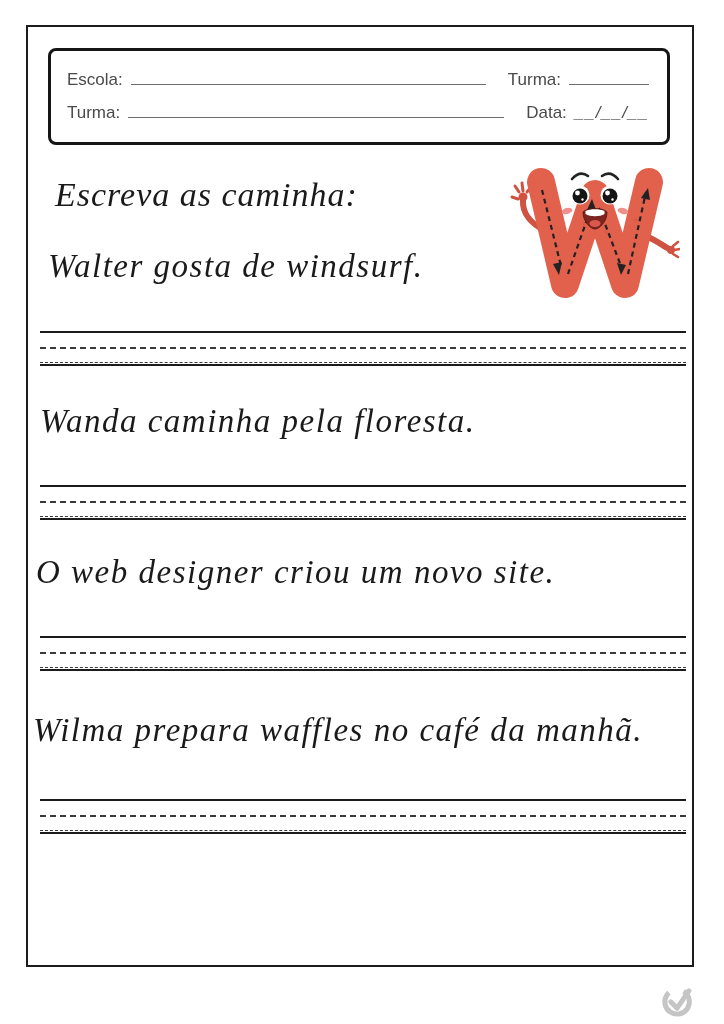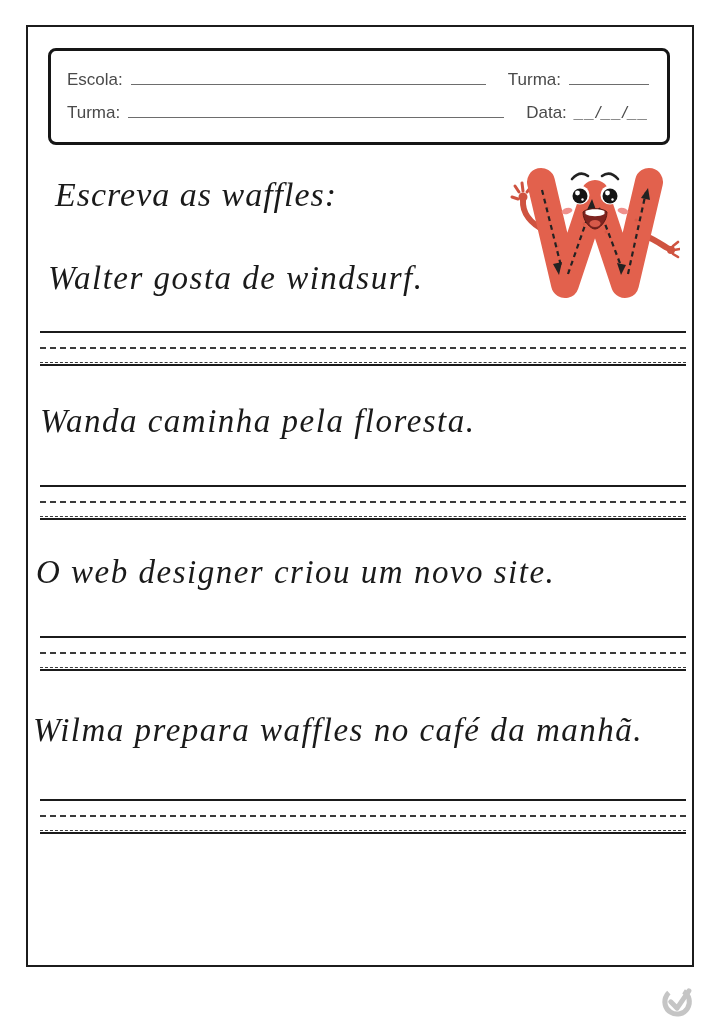--- a/index.html
+++ b/index.html
@@ -26,21 +26,21 @@
   .hline.turma { width: 80px; }
   .hdate { color: #4a4a4a; font-size: 17px; letter-spacing: 1px; white-space: nowrap; font-style: italic; }
 
   
   .script {
     font-family: "Liberation Serif", "DejaVu Serif", serif;
     font-style: italic; color: #1a1a1a; white-space: nowrap;
   }
   .title { position: absolute; left: 55px; top: 176px; font-size: 34px; letter-spacing: 1px; }
   .sentence { position: absolute; font-size: 33px; letter-spacing: 1.5px; }
-  .s0 { left: 48px; top: 248px; margin-top: 12px; }
+  .s0 { left: 48px; top: 248px; }
   .s1 { left: 40px; top: 403px; text-align: right; }
   .s2 { left: 36px; top: 554px; }
   .s3 { left: 33px; top: 712px; }
 
   
   .line-group { position: absolute; left: 40px; width: 646px; height: 38px; }
   .g0 { top: 331px; } .g1 { top: 485px; } .g2 { top: 636px; } .g3 { top: 799px; }
   .rule-solid { position: absolute; left: 0; top: 0; width: 100%; height: 0; border-top: 2.5px solid #1b1b1b; }
   .rule-dashed { position: absolute; left: 0; top: 16px; width: 100%; height: 0; border-top: 2px dashed #3a3a3a; }
   .rule-bottom { position: absolute; left: 0; top: 31px; width: 100%; height: 4px;
@@ -63,21 +63,21 @@
     <span class="hline turma"></span>
   </div>
   <div class="hrow">
     <span class="hlabel">Turma:</span>
     <span class="hline grow"></span>
     <span class="hlabel right">Data:</span>
     <span class="hdate">__/__/__</span>
   </div>
 </div>
 
-<div class="script title">Escreva as waffles:</div>
+<div class="script title">Escreva as caminha:</div>
 
 <svg class="mascot" viewBox="0 0 170 145" aria-hidden="true">
 
   <path d="M34,68 C22,62 12,52 13,38" stroke="#cf5340" stroke-width="6" fill="none" stroke-linecap="round"></path>
   <circle cx="13" cy="35" r="4.5" fill="#cf5340"></circle>
   <path d="M9,30 L5,24 M13,29 L12,21 M17,30 L21,25 M8,37 L2,35" stroke="#cf5340" stroke-width="3" stroke-linecap="round" fill="none"></path>
 
   <path d="M136,74 C150,80 158,88 161,87" stroke="#cf5340" stroke-width="6" fill="none" stroke-linecap="round"></path>
   <circle cx="161" cy="88" r="4" fill="#cf5340"></circle>
   <path d="M163,84 L168,80 M164,88 L170,87 M163,92 L168,95" stroke="#cf5340" stroke-width="2.6" stroke-linecap="round" fill="none"></path>

